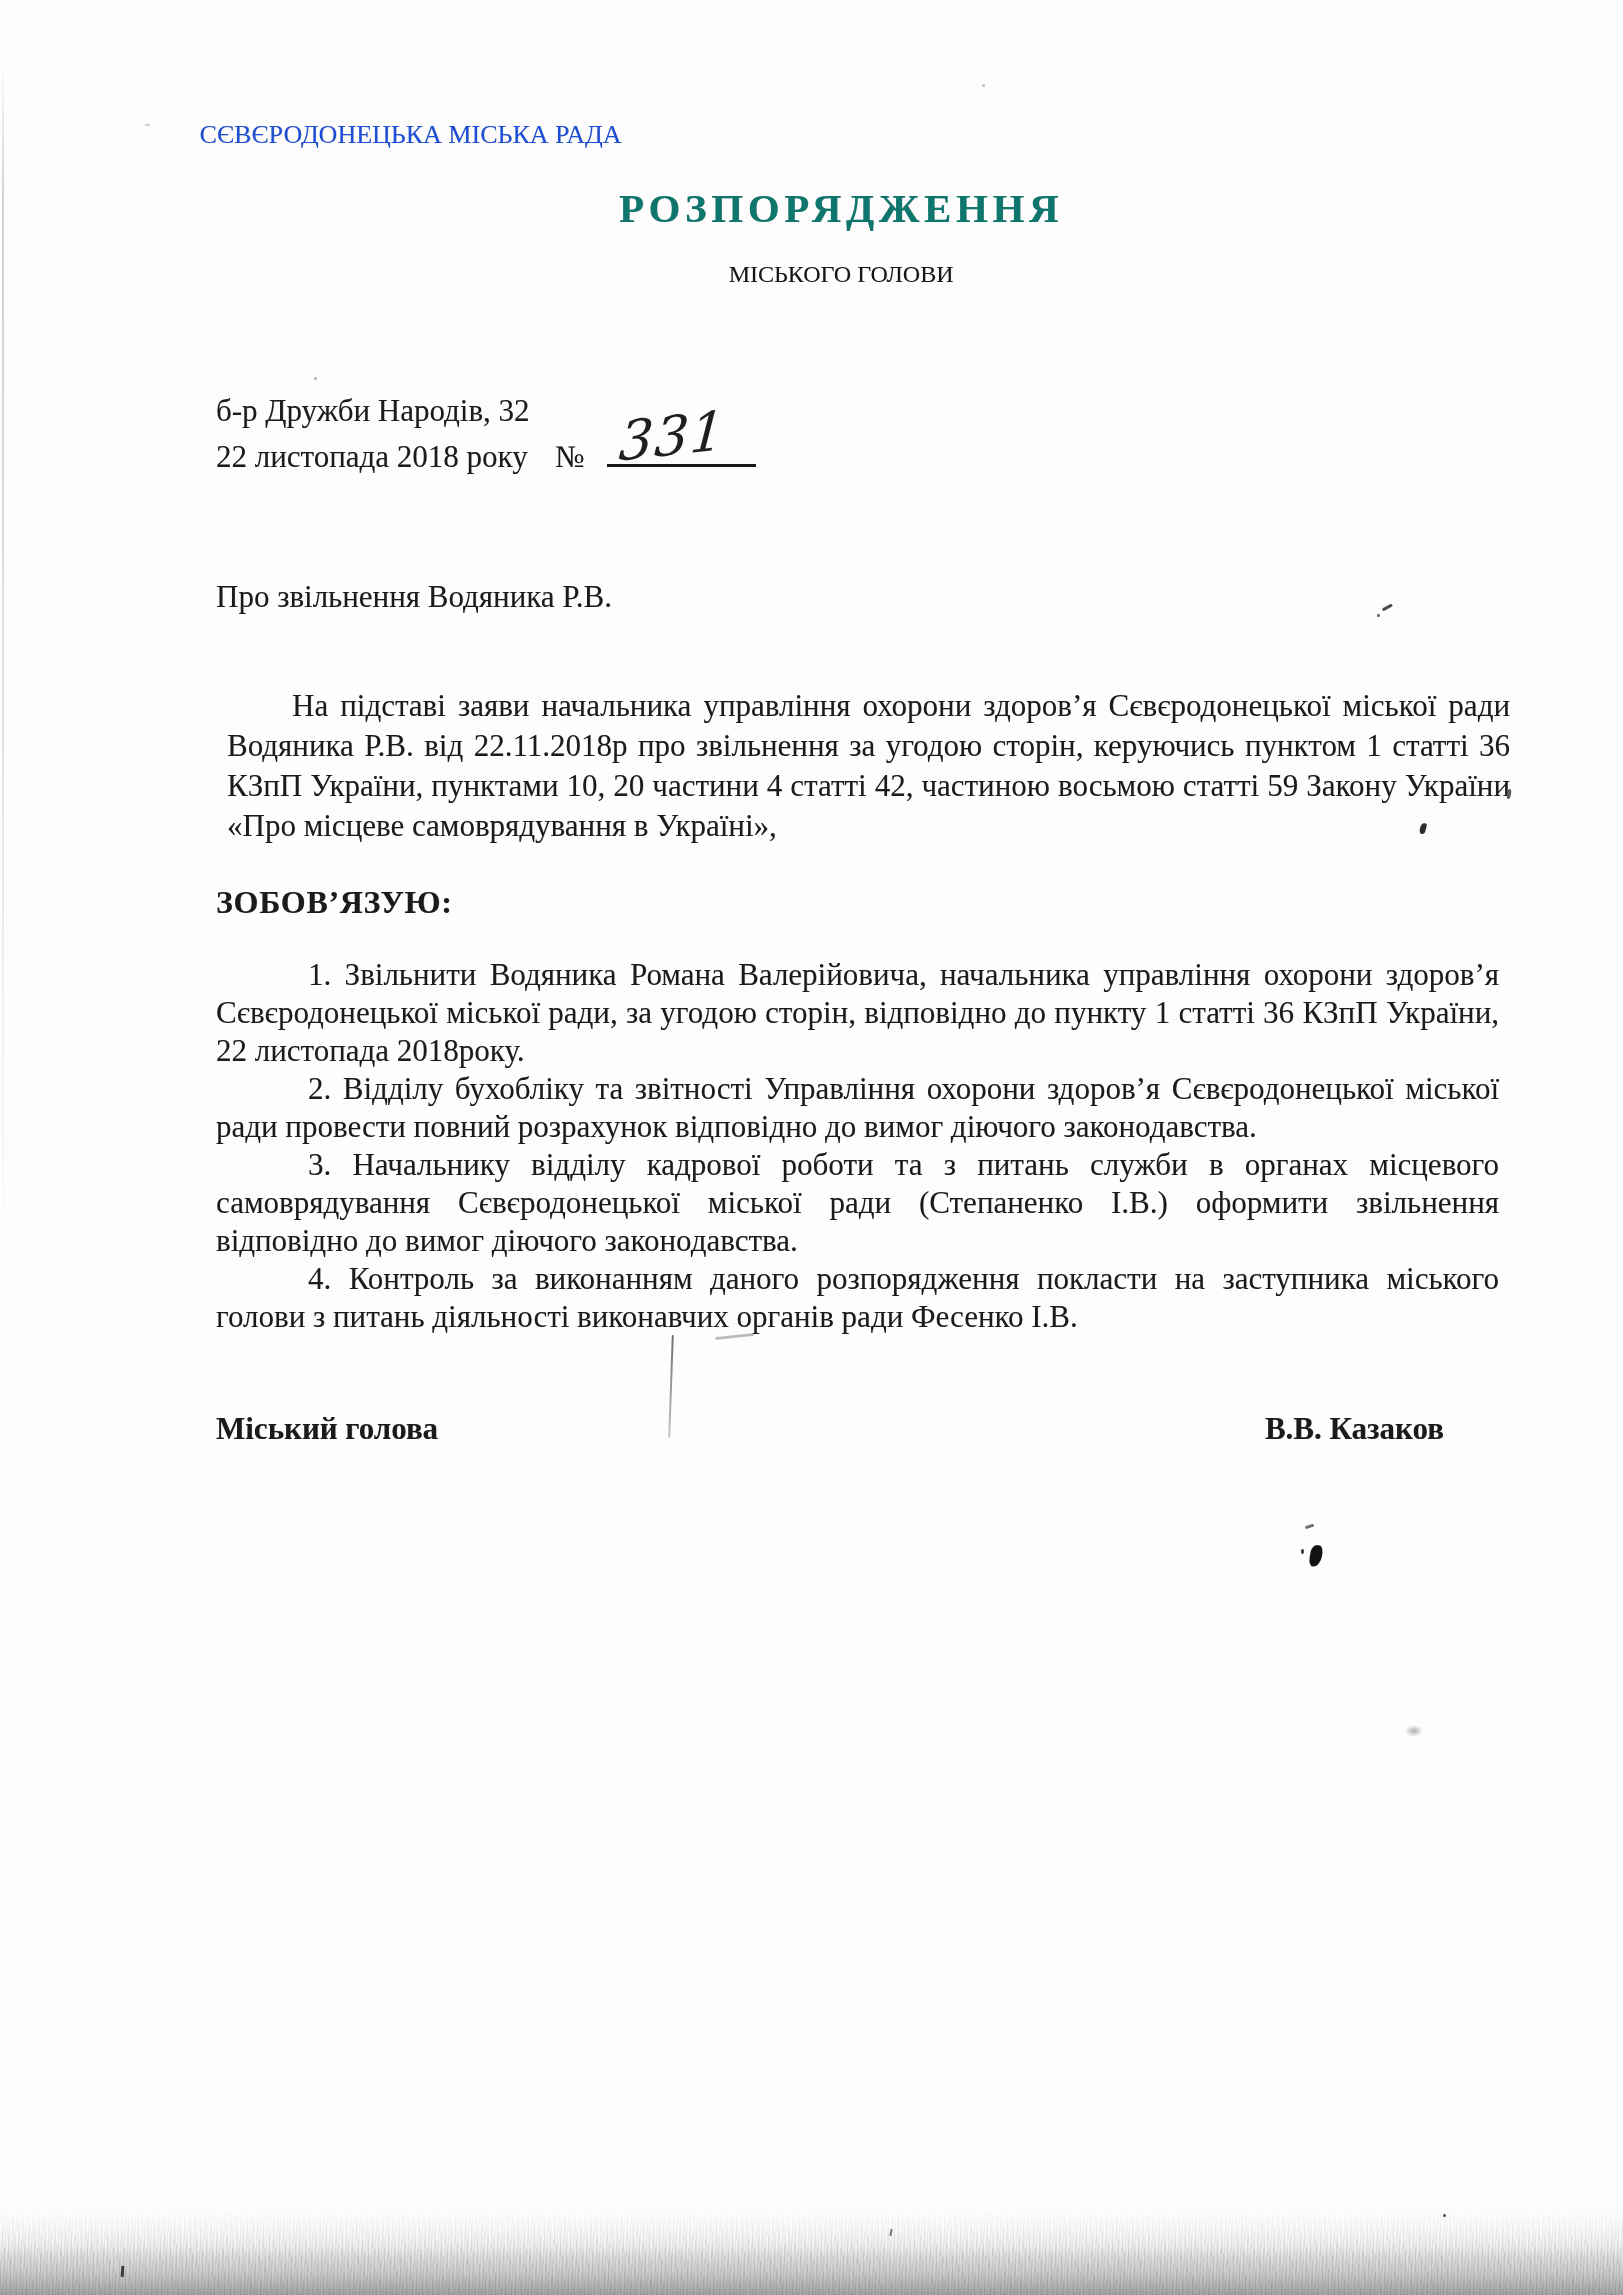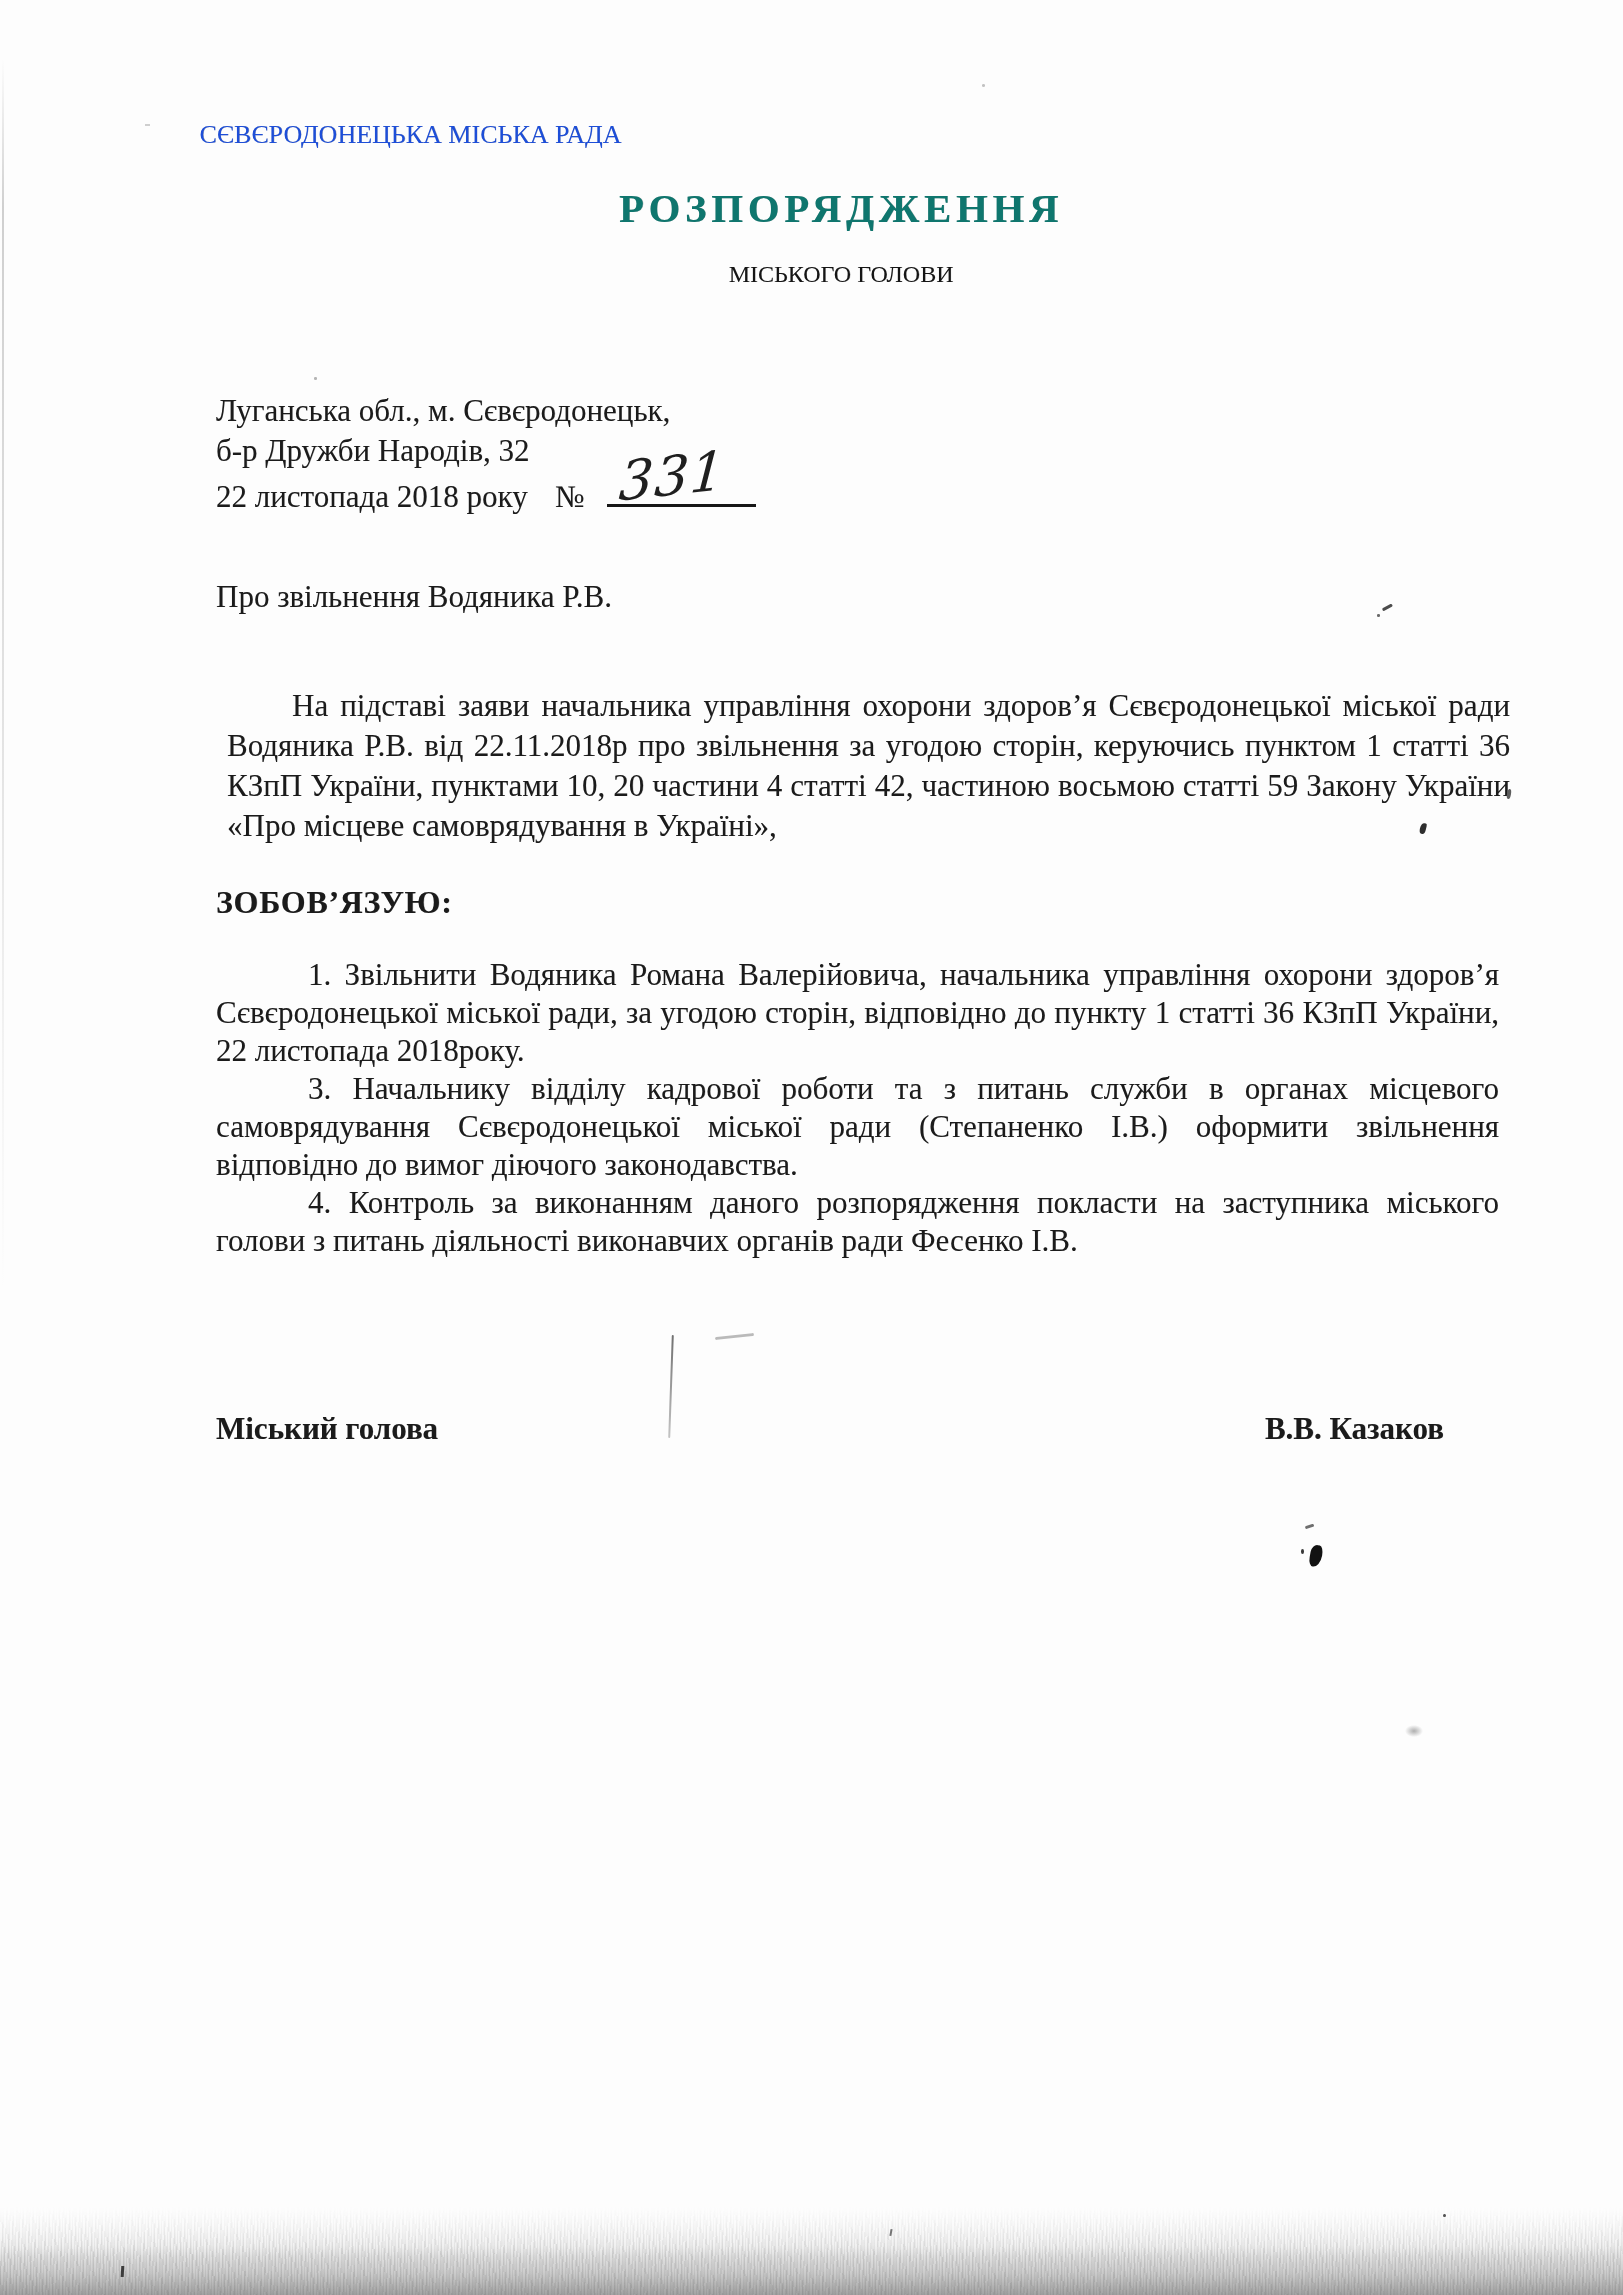--- a/index.html
+++ b/index.html
@@ -96,39 +96,39 @@
 
   <div class="edge-line-left"></div>
 
   <div class="doc">
 
     <div class="org-name">СЄВЄРОДОНЕЦЬКА МІСЬКА РАДА</div>
     <div class="doc-type">РОЗПОРЯДЖЕННЯ</div>
     <div class="doc-subtype">МІСЬКОГО ГОЛОВИ</div>
 
     <div class="address">
-      <div>Луганська обл., м. Сєвєродонецьк,</div>
       <div>б-р Дружби Народів, 32</div>
       <div class="date-row">
         <span>22 листопада 2018 року</span>
         <span class="no-sign">№</span>
         <span class="number-slot">
           <span class="handwritten">331</span>
         </span>
       </div>
     </div>
 
     <div class="subject">Про звільнення Водяника Р.В.</div>
 
     <p class="preamble">На підставі заяви начальника управління охорони здоров’я Сєвєродонецької міської ради Водяника Р.В. від 22.11.2018р про звільнення за угодою сторін, керуючись пунктом 1 статті 36 КЗпП України,  пунктами 10, 20 частини 4 статті 42, частиною восьмою статті 59 Закону України «Про місцеве самоврядування в Україні»,</p>
 
     <div class="obligate">ЗОБОВ’ЯЗУЮ:</div>
 
     <div class="items">
       <p>1. Звільнити Водяника Романа Валерійовича, начальника управління охорони здоров’я Сєвєродонецької міської ради, за угодою сторін, відповідно до пункту 1 статті 36 КЗпП України, 22 листопада 2018року.</p>
+      <p>2. Відділу бухобліку та звітності Управління охорони здоров’я Сєвєродонецької міської ради провести повний розрахунок відповідно до вимог діючого законодавства.</p>
       <p>3. Начальнику відділу кадрової роботи та з питань служби в органах місцевого самоврядування Сєвєродонецької міської ради (Степаненко І.В.) оформити звільнення відповідно до вимог діючого законодавства.</p>
       <p>4. Контроль за виконанням даного розпорядження покласти на заступника міського голови з питань діяльності виконавчих органів ради Фесенко І.В.</p>
     </div>
 
     <div class="signature-row">
       <span class="sig-title">Міський голова</span>
       <span class="sig-name">В.В. Казаков</span>
     </div>
 
   </div>

